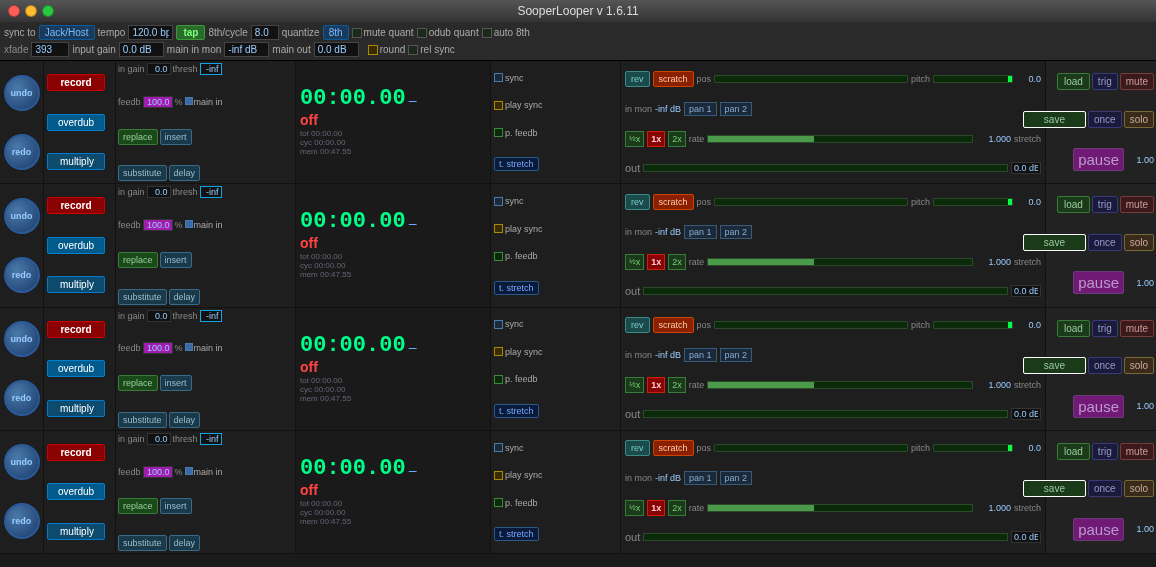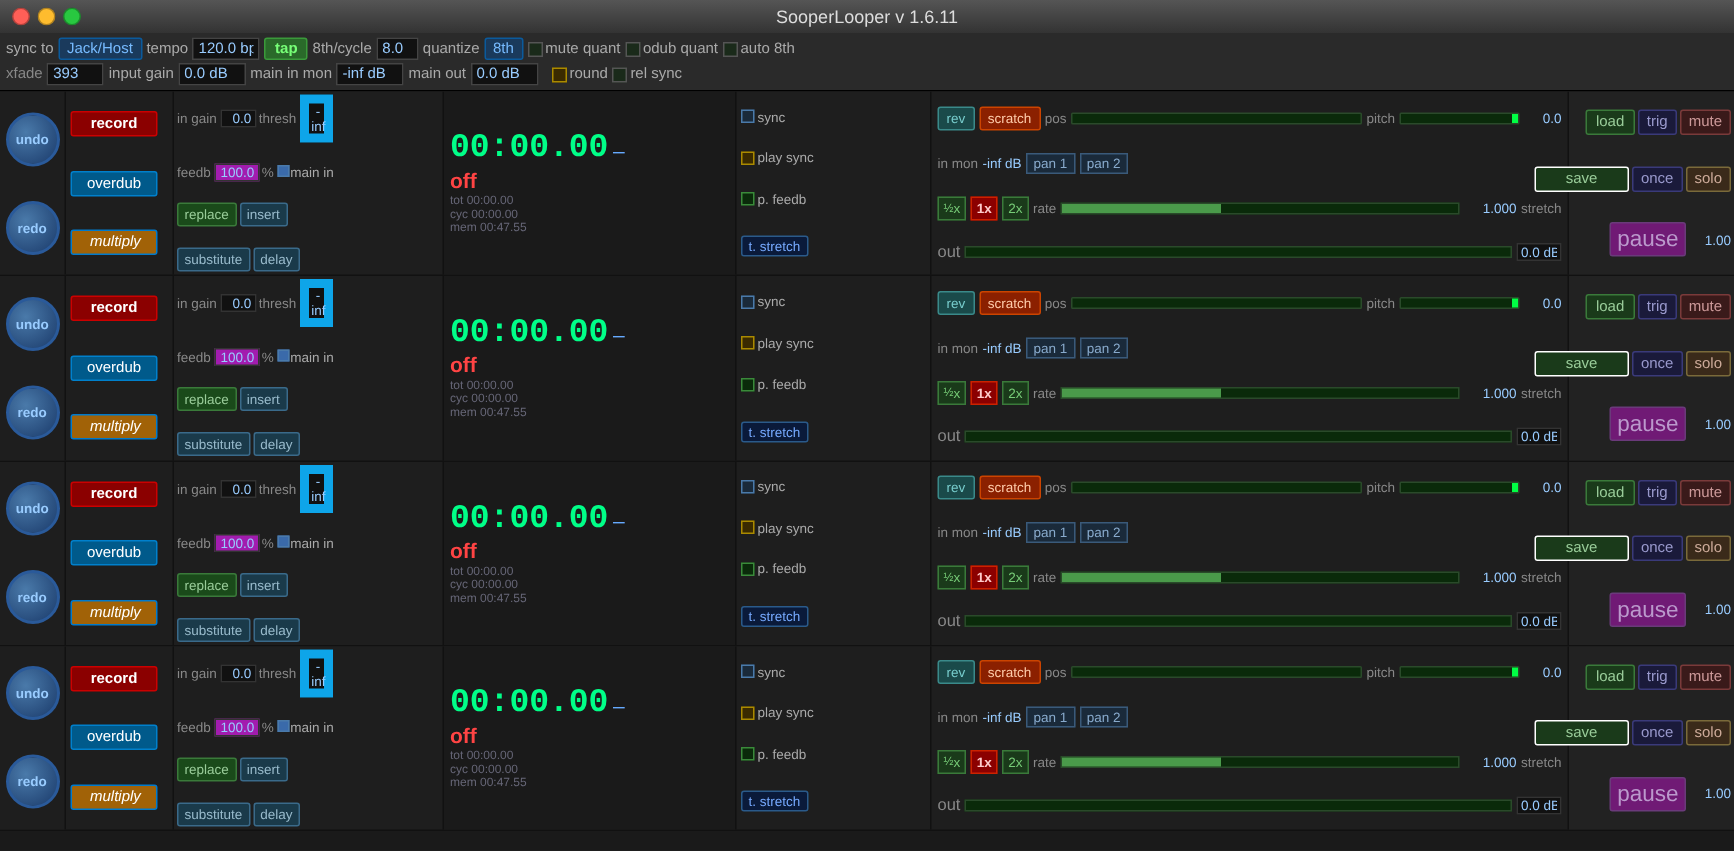--- a/index.html
+++ b/index.html
@@ -140,30 +140,29 @@
       border: 1px solid #0080cc;
       color: #fff;
       width: 58px;
       padding: 2px 0;
       text-align: center;
       font-size: 10px;
       cursor: pointer;
       border-radius: 2px;
     }
     .btn-multiply {
-      background: #a16207;
+      background: #0c4a6e;
       border: 1px solid #007acc;
       color: #fff;
       width: 58px;
       padding: 2px 12px;
       text-align: center;
       font-size: 10px;
       cursor: pointer;
       border-radius: 2px;
-      font-style: italic;
     }
 
     
     .left-col {
       width: 44px;
       display: flex;
       flex-direction: column;
       justify-content: space-around;
       align-items: center;
       background: #1e1e1e;
@@ -206,21 +205,21 @@
       border: 1px solid #333;
       color: #9cf;
       padding: 0 2px;
       font-size: 9px;
       width: 24px;
       text-align: right;
     }
     .thresh-label { color: #888; font-size: 9px; }
     .thresh-val {
       background: #111;
-      border: 6px solid #0ea5e9;
+      border: 1px solid #0ea5e9;
       color: #9cf;
       font-size: 9px;
       width: 22px;
       text-align: right;
       padding: 0 2px;
     }
     .feedb-label { color: #888; font-size: 9px; }
     .feedb-val {
       background: #a21caf;
       border: 1px solid #333;

